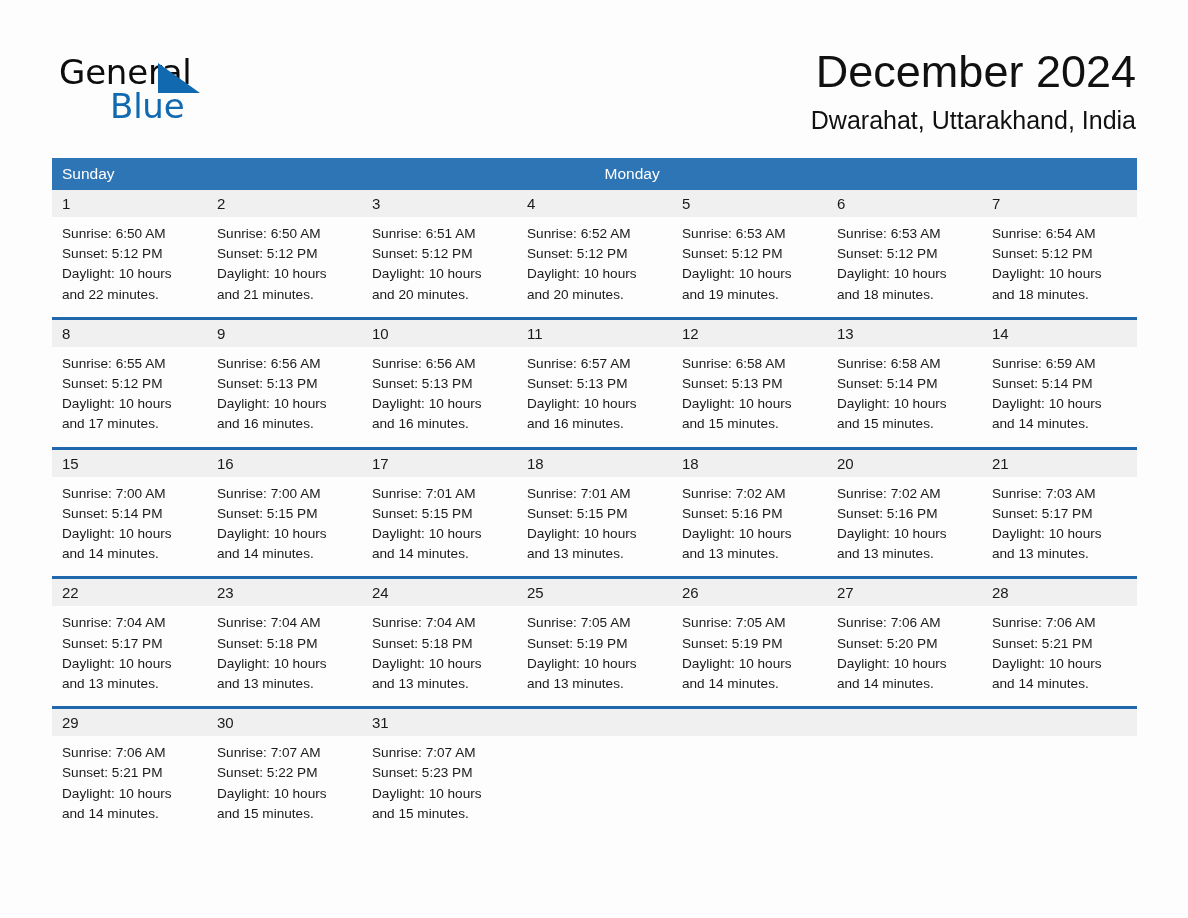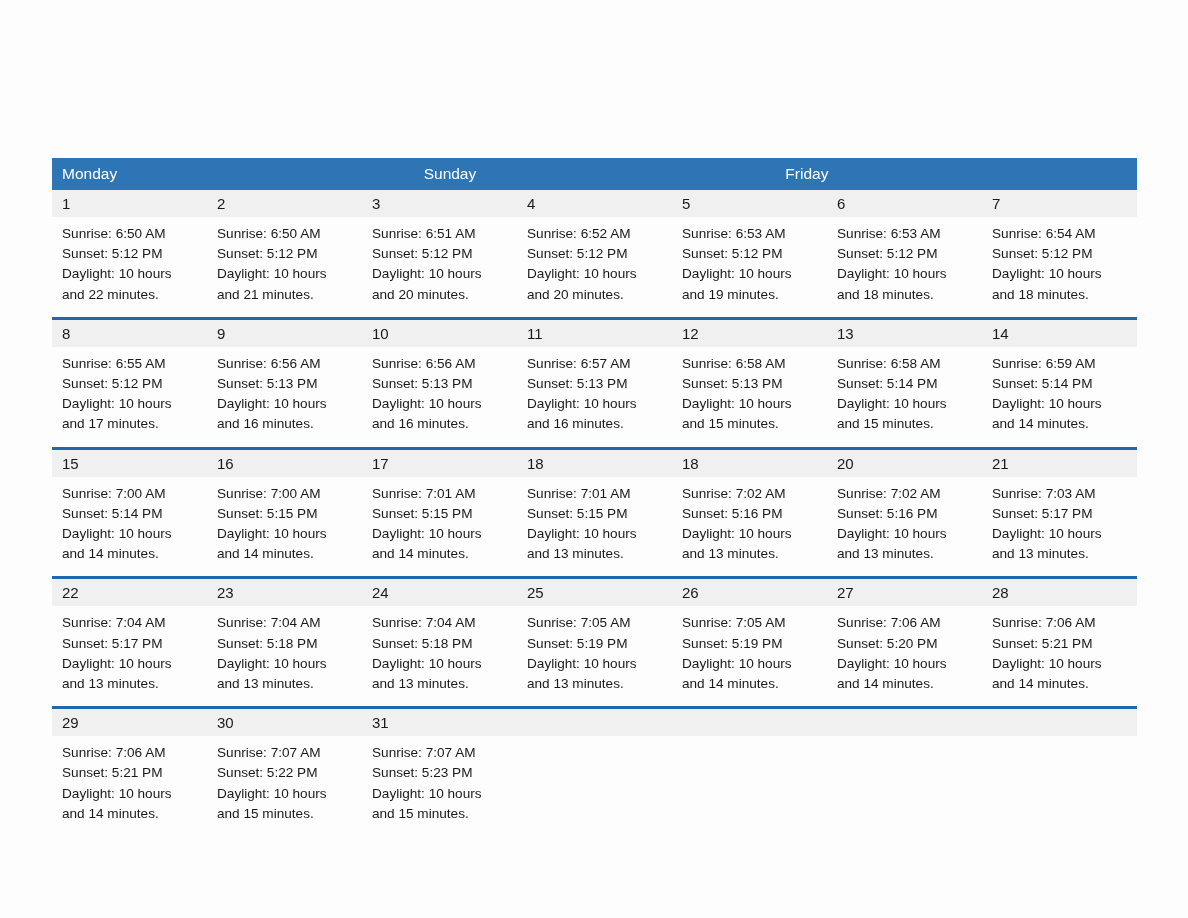--- a/index.html
+++ b/index.html
@@ -152,27 +152,40 @@
   }
   .week-row .day-cell {
     padding-bottom: 0;
   }
 </style>
 </head>
 <body>
 
 <div class="page">
 
+  <div class="top-bar">
+
+    <div class="logo">
+      <span class="logo-general">General</span>
+      <span class="logo-tri"></span>
+      <span class="logo-blue">Blue</span>
+    </div>
+
+    <div class="title-block">
+      <div class="month-title">December 2024</div>
+      <div class="location-title">Dwarahat, Uttarakhand, India</div>
+    </div>
+
+  </div>
 
   <div class="calendar">
 
     <div class="weekday-header">
+      <div class="weekday-cell">Sunday</div>
       <div class="weekday-cell">Monday</div>
-      <div class="weekday-cell">Sunday</div>
-      <div class="weekday-cell">Friday</div>
     </div>
 
     <div class="week-row first">
       <div class="day-cell">
         <div class="day-number-band"><span class="day-number">1</span></div>
         <div class="day-body">
           <div>Sunrise: 6:50 AM</div>
           <div>Sunset: 5:12 PM</div>
           <div>Daylight: 10 hours</div>
           <div>and 22 minutes.</div>

